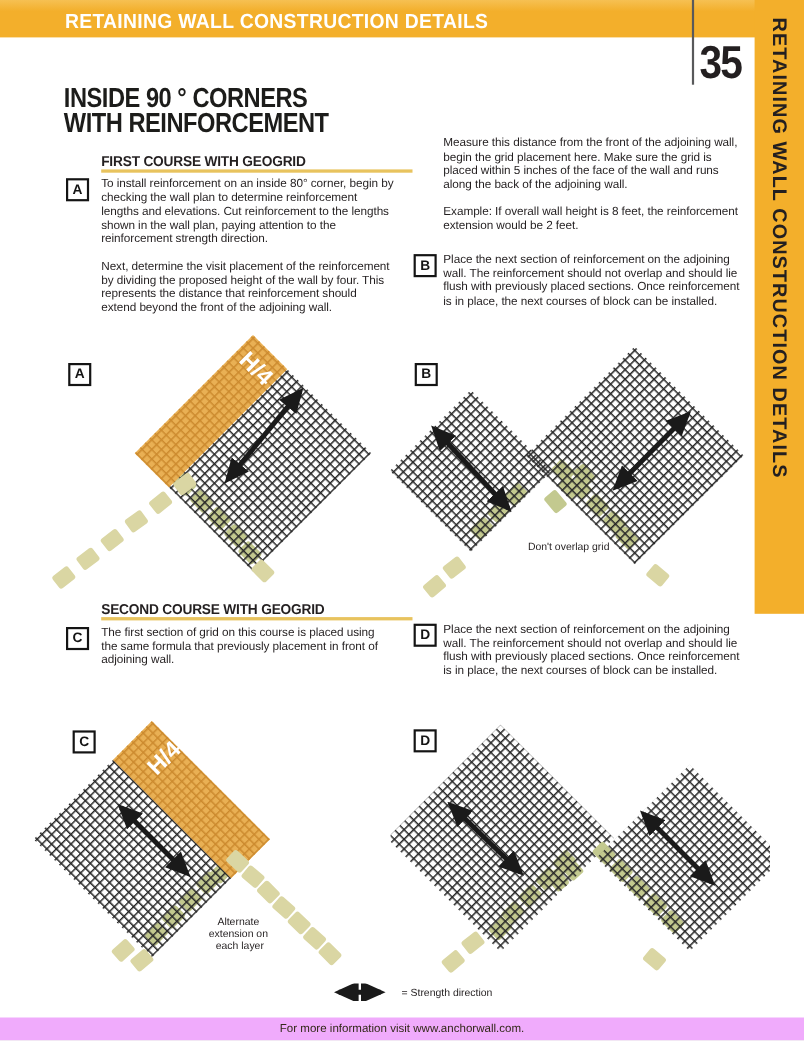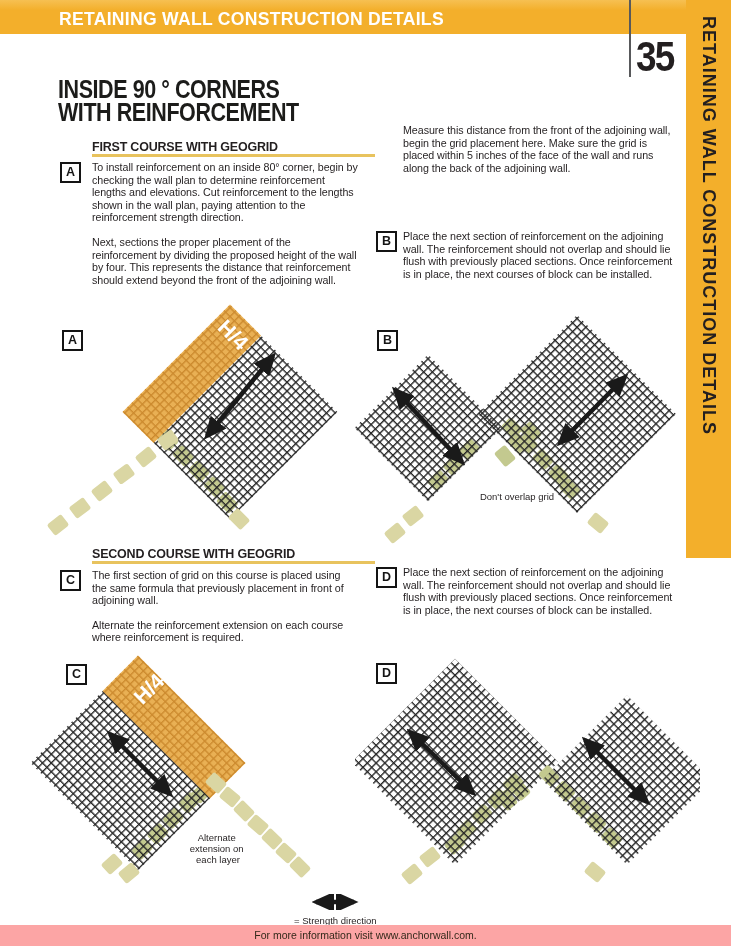--- a/index.html
+++ b/index.html
@@ -21,23 +21,23 @@
   .step-box{position:absolute;width:17px;height:17px;border:2px solid #141414;background:#fff;
     font-size:12.5px;font-weight:bold;color:#141414;text-align:center;line-height:17px;}
   .body-text{position:absolute;font-size:10.7px;line-height:12.6px;color:#231f20;letter-spacing:-.05px;}
   .body-text p{margin:0 0 12px 0;}
   .diag{position:absolute;}
   .diag text{font-family:"Liberation Sans",sans-serif;}
   .bandlbl{font-size:21px;font-weight:bold;fill:#ffffff;}
   .dnote{font-size:9.5px;fill:#231f20;}
   .blk{fill:#DAD6A3;}
   .blkU{fill:#C3C98F;}
-  .legend{position:absolute;left:294px;top:894px;display:flex;align-items:center;gap:5px;flex-direction:column;}
+  .legend{position:absolute;left:294px;top:894px;display:flex;align-items:center;gap:5px;}
   .legend-text{font-size:9.5px;color:#231f20;}
-  .footer{position:absolute;left:0;top:925px;width:731px;height:21px;background:#fca5a5;}
+  .footer{position:absolute;left:0;top:925px;width:731px;height:21px;background:#f0abfc;}
   .footer-text{width:100%;text-align:center;font-size:10.5px;line-height:21px;color:#33291a;}
 </style>
 </head>
 <body>
 
 <div class="page">
 
   <svg class="diag" style="left:40px;top:296px" width="330" height="264" viewBox="0 0 330 264">
     <defs>
       <pattern id="gdA" width="6.2" height="6.2" patternUnits="userSpaceOnUse">
@@ -214,42 +214,42 @@
     <div>INSIDE 90 ° CORNERS</div>
     <div>WITH REINFORCEMENT</div>
   </div>
 
   <div class="col-heading" style="left:92px;top:139px">FIRST COURSE WITH GEOGRID</div>
   <div class="heading-rule" style="left:92px;top:154px;width:283px"></div>
 
   <div class="step-box" style="left:60px;top:162px">A</div>
   <div class="body-text" style="left:92px;top:161px;width:266px">
     <p>To install reinforcement on an inside 80° corner, begin by checking the wall plan to determine reinforcement lengths and elevations. Cut reinforcement to the lengths shown in the wall plan, paying attention to the reinforcement strength direction.</p>
-    <p>Next, sections the proper placement of the reinforcement by dividing the proposed height of the wall by four. This represents the distance that reinforcement should extend beyond the front of the adjoining wall.</p>
+    <p>Next, determine the visit placement of the reinforcement by dividing the proposed height of the wall by four. This represents the distance that reinforcement should extend beyond the front of the adjoining wall.</p>
   </div>
 
   <div class="body-text" style="left:403px;top:124px;width:268px">
     <p>Measure this distance from the front of the adjoining wall, begin the grid placement here. Make sure the grid is placed within 5 inches of the face of the wall and runs along the back of the adjoining wall.</p>
+    <p>Example: If overall wall height is 8 feet, the reinforcement extension would be 2 feet.</p>
   </div>
 
   <div class="step-box" style="left:376px;top:231px">B</div>
   <div class="body-text" style="left:403px;top:230px;width:270px">
     <p>Place the next section of reinforcement on the adjoining wall. The reinforcement should not overlap and should lie flush with previously placed sections. Once reinforcement is in place, the next courses of block can be installed.</p>
   </div>
 
   <div class="diag-label step-box" style="left:62px;top:330px">A</div>
   <div class="diag-label step-box" style="left:377px;top:330px">B</div>
 
   <div class="col-heading" style="left:92px;top:546px">SECOND COURSE WITH GEOGRID</div>
   <div class="heading-rule" style="left:92px;top:561px;width:283px"></div>
 
   <div class="step-box" style="left:60px;top:570px">C</div>
   <div class="body-text" style="left:92px;top:569px;width:266px">
     <p>The first section of grid on this course is placed using the same formula that previously placement in front of adjoining wall.</p>
-    <p>Alternate the reinforcement extension on each course where reinforcement is required.</p>
   </div>
 
   <div class="step-box" style="left:376px;top:567px">D</div>
   <div class="body-text" style="left:403px;top:566px;width:270px">
     <p>Place the next section of reinforcement on the adjoining wall. The reinforcement should not overlap and should lie flush with previously placed sections. Once reinforcement is in place, the next courses of block can be installed.</p>
   </div>
 
   <div class="diag-label step-box" style="left:66px;top:664px">C</div>
   <div class="diag-label step-box" style="left:376px;top:663px">D</div>
 

